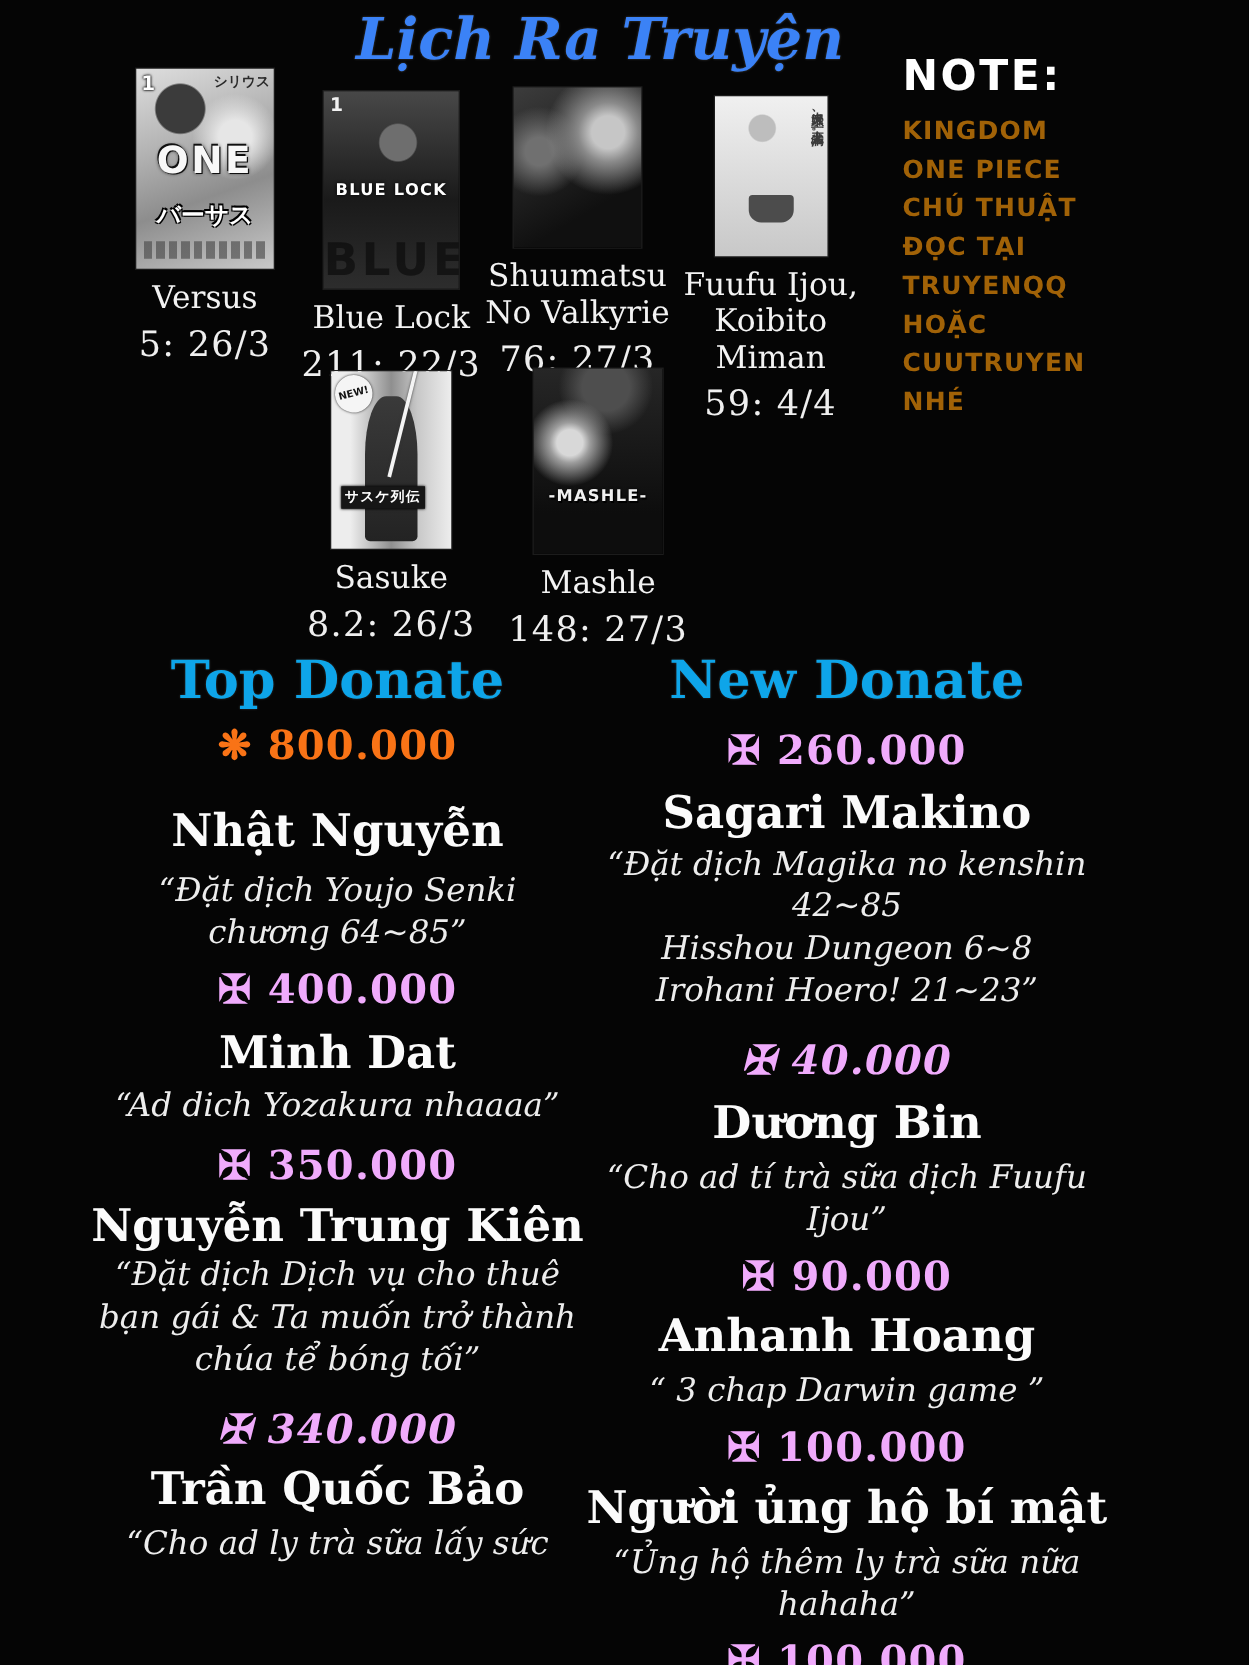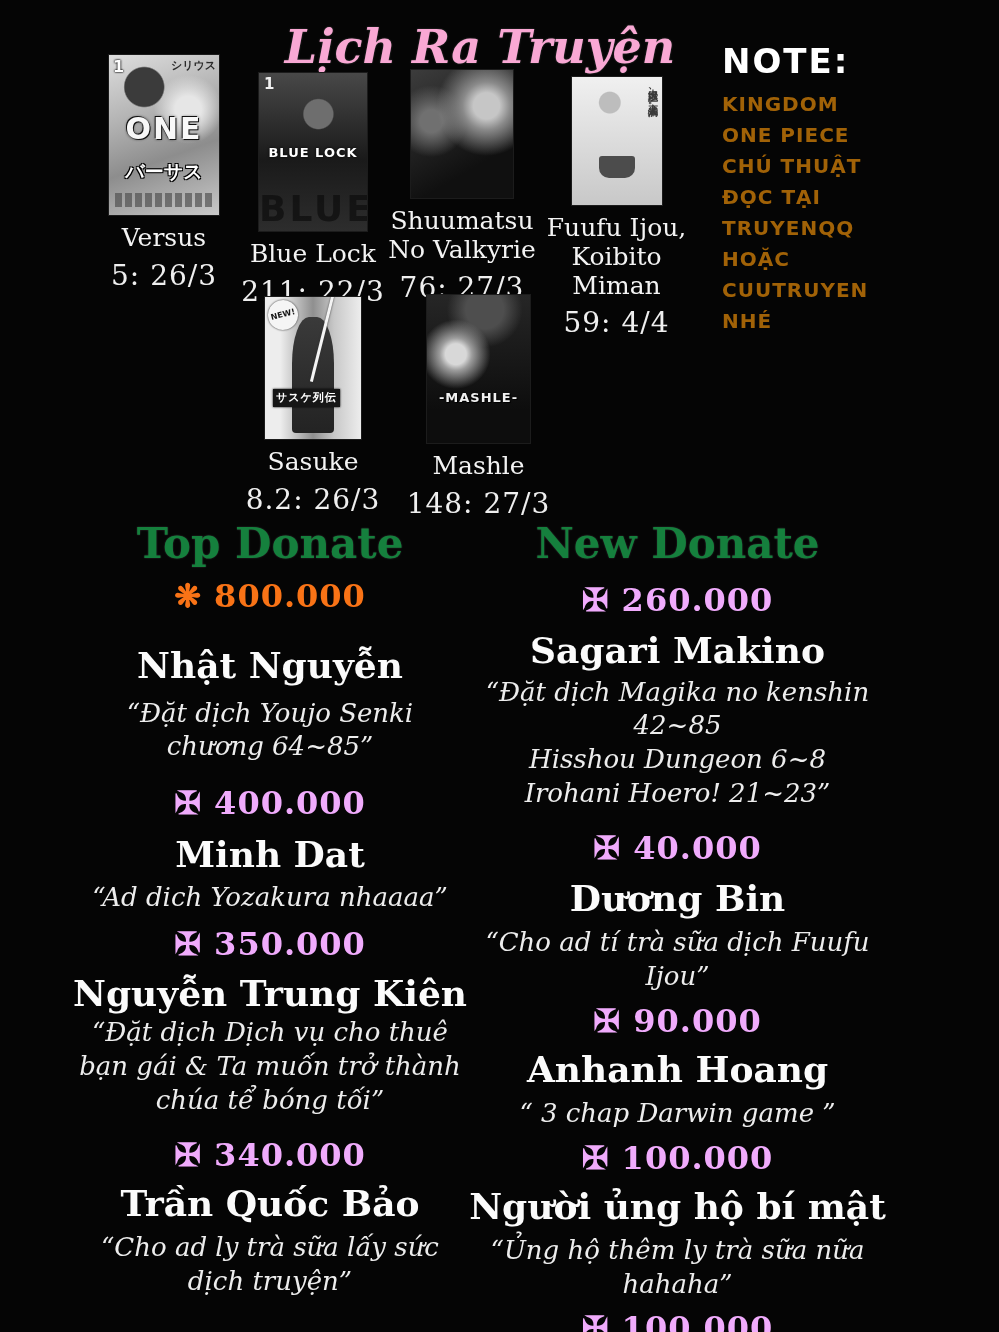--- a/index.html
+++ b/index.html
@@ -1,21 +1,21 @@
 <!DOCTYPE html>
 <html><head>
 <meta charset="utf-8">
 <style>
   html,body{margin:0;padding:0;background:#050505;}
   .canvas{position:relative;width:999px;height:1332px;background:#050505;overflow:hidden;
           font-family:"DejaVu Serif",serif;color:#f2f2f2;}
 
   
   #page-title{position:absolute;top:4px;left:0;width:960px;text-align:center;
-    font:italic 700 46px/1.2 "DejaVu Serif",serif;color:#f9a8d4;text-shadow:0 0 2px rgba(255,255,255,.25);margin-top:16px;}
+    font:italic 700 46px/1.2 "DejaVu Serif",serif;color:#3b82f6;text-shadow:0 0 2px rgba(255,255,255,.25);}
 
   
   #note{position:absolute;left:722px;top:42px;width:170px;}
   .note-heading{font:900 34px/1.15 "DejaVu Sans",sans-serif;color:#ffffff;letter-spacing:2px;}
   .note-line{font:800 20px/31px "DejaVu Sans",sans-serif;color:#a16207;letter-spacing:1px;}
   .note-lines{margin-top:8px;}
 
   
   .card{position:absolute;text-align:center;}
   #card-versus{left:89px;top:55px;width:150px;}
@@ -91,28 +91,28 @@
     radial-gradient(circle at 28% 40%, #d8d8d8 0 9%, #9c9c9c 14%, rgba(0,0,0,0) 30%),
     radial-gradient(circle at 56% 10%, #4e4e4e 0 13%, rgba(0,0,0,0) 26%),
     linear-gradient(180deg,#262626,#0d0d0d 78%);}
   .ms-title{position:absolute;bottom:38px;left:0;right:0;text-align:center;font:900 13px "DejaVu Sans",sans-serif;
     color:#f0f0f0;letter-spacing:1px;text-shadow:0 0 2px #000,1px 1px 0 #000;}
 
   
   .donate-col{position:absolute;top:518px;text-align:center;}
   #top-donate{left:55px;width:430px;}
   #new-donate{left:450px;width:455px;}
-  .donate-heading{font:700 42px/1.25 "DejaVu Serif",serif;color:#15803d;text-shadow:0 0 2px rgba(255,255,255,.2);}
+  .donate-heading{font:700 42px/1.25 "DejaVu Serif",serif;color:#0ea5e9;text-shadow:0 0 2px rgba(255,255,255,.2);}
   .amount{font:700 32px/1.2 "DejaVu Serif",serif;color:#f0abfc;letter-spacing:1px;}
   .amount.dim{color:#f97316;}
   .donor{font:700 36px/1.3 "DejaVu Serif",serif;color:#fbfbfb;}
   .msg{font:italic 26px/1.3 "DejaVu Serif",serif;color:#ededed;}
   .mt2{margin-top:2px;}.mt4{margin-top:4px;}.mt6{margin-top:6px;}.mt8{margin-top:8px;}
-  .mt10{margin-top:10px;}.mt14{margin-top:27px;}.mt18{margin-top:18px;}
-  .mt20{margin-top:20px;}
+  .mt10{margin-top:10px;}.mt14{margin-top:27px;}.mt18{margin-top:18px;font-style:italic;}
+  .mt20{margin-top:8px;}
 </style>
 </head>
 <body>
 
 <div class="canvas">
 
   <div id="page-title">Lịch Ra Truyện</div>
 
   <div id="note">
     <div class="note-heading">NOTE:</div>
@@ -197,21 +197,20 @@
 
     <div class="amount mt10">✠ 350.000</div>
     <div class="donor mt6">Nguyễn Trung Kiên</div>
     <div class="msg">“Đặt dịch Dịch vụ cho thuê</div>
     <div class="msg">bạn gái &amp; Ta muốn trở thành</div>
     <div class="msg">chúa tể bóng tối”</div>
 
     <div class="amount mt18">✠ 340.000</div>
     <div class="donor mt6">Trần Quốc Bảo</div>
     <div class="msg mt4">“Cho ad ly trà sữa lấy sức</div>
-    <div class="msg">dịch truyện”</div>
   </div>
 
   <div class="donate-col" id="new-donate">
     <div class="donate-heading">New Donate</div>
 
     <div class="amount mt10">✠ 260.000</div>
     <div class="donor mt8">Sagari Makino</div>
     <div class="msg mt2">“Đặt dịch Magika no kenshin 42~85</div>
     <div class="msg">Hisshou Dungeon 6~8</div>
     <div class="msg">Irohani Hoero! 21~23”</div>

